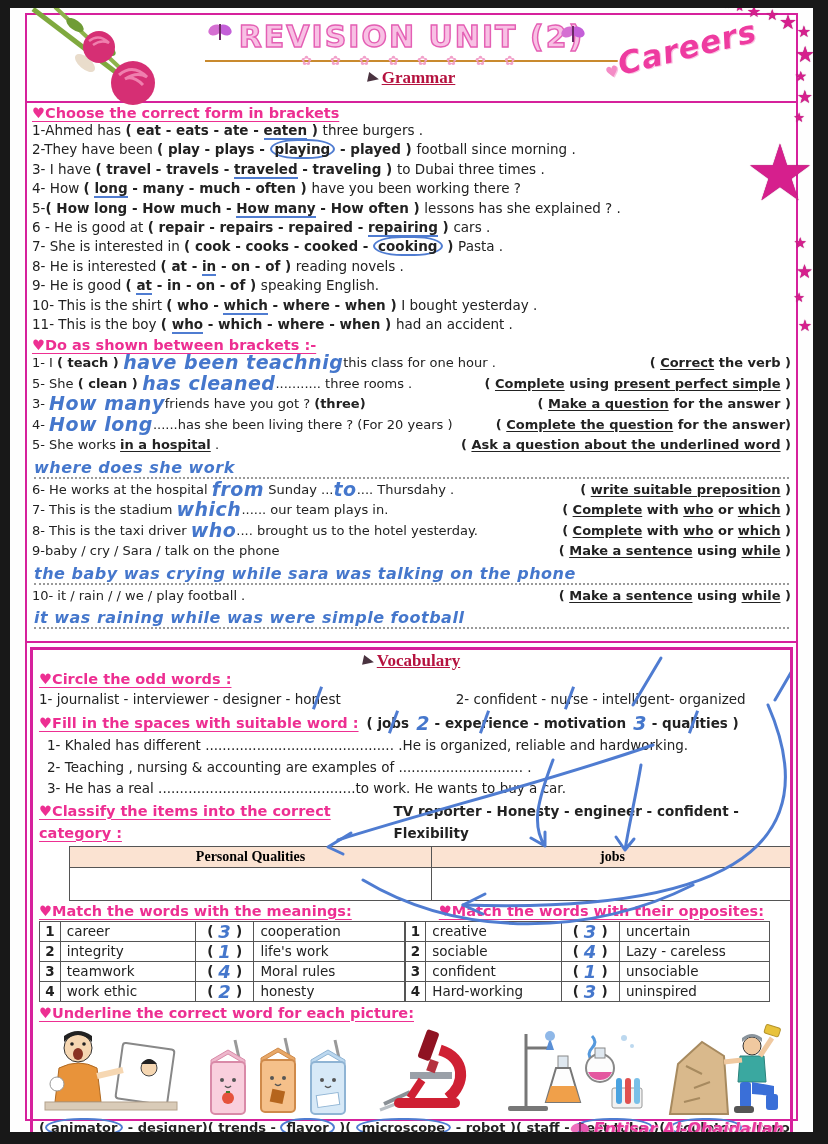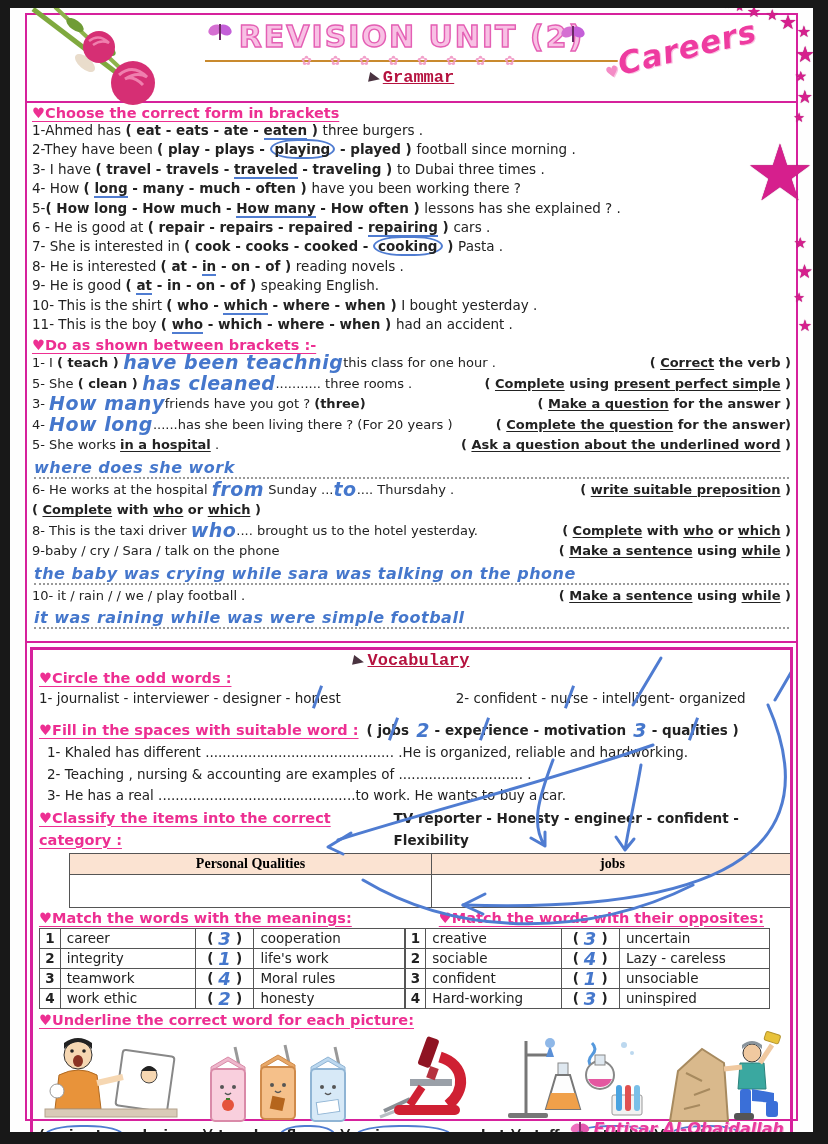--- a/index.html
+++ b/index.html
@@ -9,21 +9,21 @@
   .frame{margin:5px 15px 0 15px;border:2px solid #d6219c;height:1108px;box-sizing:border-box;background:#fff;}
 
   
   .header{position:relative;height:86px;border-bottom:2px solid #d6219c;}
   .title-wrap{position:absolute;left:150px;right:150px;top:4px;text-align:center;}
   .page-title{font-size:30px;font-weight:bold;letter-spacing:2px;color:#f8c0e4;
     -webkit-text-stroke:1.4px #e45fb4;text-shadow:0 0 1px #e45fb4;}
   .divider{color:#f2a0ca;letter-spacing:7px;font-size:13px;line-height:13px;
     background:linear-gradient(#c98a2e,#c98a2e) center/88% 2px no-repeat;}
   .sec-label{display:flex;justify-content:center;align-items:center;gap:3px;margin-top:1px;}
-  .sec-label-text{font-family:Liberation Mono, monospace;font-weight:bold;font-size:17px;color:#b5123f;
+  .sec-label-text{font-family:Liberation Serif, serif;font-weight:bold;font-size:17px;color:#b5123f;
     text-decoration:underline;}
   .pointer{width:0;height:0;border-left:11px solid #4a3340;border-top:5px solid transparent;border-bottom:5px solid transparent;transform:rotate(12deg);}
   .careers{position:absolute;right:38px;top:16px;transform:rotate(-14deg);font-style:italic;font-weight:bold;
     font-size:31px;color:#ee3ba0;letter-spacing:1px;text-shadow:1px 1px 0 #f9c4e2;}
   .careers .heart{font-size:15px;color:#f48cc6;}
   .roses{position:absolute;left:-12px;top:-10px;}
   .stars{position:absolute;right:-4px;top:-6px;width:140px;height:360px;pointer-events:none;}
   .stars span{position:absolute;color:#d61f8d;text-shadow:0 0 1px #8f0f60;}
 
   
@@ -44,21 +44,21 @@
   .o{border:2.2px solid #4f7cd1;border-radius:50% / 55%;padding:0 4px;}
   .hw{font-style:italic;font-weight:bold;color:#4577cc;font-size:19px;line-height:10px;letter-spacing:0.5px;vertical-align:-2px;}
   .sl{position:relative;}
   .sl::after{content:"";position:absolute;left:46%;top:-5px;bottom:-3px;width:2.5px;background:#4f7cd1;transform:rotate(20deg);}
 
   
   .vocab{position:relative;height:487px;margin:4px 3px 0 3px;border:3px solid #d6219c;padding:1px 6px 0 6px;overflow:hidden;}
   .vocab-label{display:flex;justify-content:center;align-items:center;gap:3px;}
   .odd-row{display:flex;font-size:13.5px;line-height:24px;color:#222;}
   .odd-row .i2{margin-left:115px;}
-  .fill-row{display:flex;gap:8px;align-items:baseline;font-size:13.5px;line-height:24px;color:#222;margin-top:8px;}
+  .fill-row{display:flex;gap:8px;align-items:baseline;font-size:13.5px;line-height:24px;color:#222;}
   .fill-item{font-size:13.5px;line-height:21.5px;color:#222;padding-left:8px;}
   .classify-row{display:flex;gap:6px;align-items:baseline;font-size:13.5px;line-height:22px;color:#222;}
   table{border-collapse:collapse;}
   .classify-table{width:725px;margin:2px 0 2px 30px;}
   .classify-table th{background:#fbe3d2;border:1.5px solid #555;font-family:"Liberation Serif",serif;font-size:14px;padding:2px;}
   .classify-table td{border:1.5px solid #555;height:30px;}
   .match-heads{display:flex;justify-content:space-between;margin-top:2px;}
   .match-row{display:flex;justify-content:space-between;margin-top:2px;}
   .match-table td{border:1.5px solid #555;font-size:13.5px;padding:0px 6px;height:19px;color:#222;}
   .match-table .n{font-weight:bold;width:14px;text-align:center;padding:0 3px;}
@@ -152,20 +152,21 @@
      <div class="do-line">
             <span class="l"><span>5- She works </span><span class="ub">in a hospital</span><span> .</span></span>
             <span class="r"><span class="b">( </span><span class="ub">Ask a question about the underlined word</span><span class="b"> )</span></span>
           </div>
      <div class="ans-line"><span class="hw">where does she work</span></div>
      <div class="do-line">
             <span class="l"><span>6- He works at the hospital </span><span class="hw">from</span><span> Sunday ...</span><span class="hw">to</span><span>.... Thursdahy .</span></span>
             <span class="r"><span class="b">( </span><span class="ub">write suitable preposition</span><span class="b"> )</span></span>
           </div>
      <div class="do-line">
+            <span class="l"><span>7- This is the stadium </span><span class="hw">which</span><span>...... our team plays in.</span></span>
             <span class="r"><span class="b">( </span><span class="ub">Complete</span><span class="b"> with </span><span class="ub">who</span><span class="b"> or </span><span class="ub">which</span><span class="b"> )</span></span>
           </div>
      <div class="do-line">
             <span class="l"><span>8- This is the taxi driver </span><span class="hw">who</span><span>.... brought us to the hotel yesterday.</span></span>
             <span class="r"><span class="b">( </span><span class="ub">Complete</span><span class="b"> with </span><span class="ub">who</span><span class="b"> or </span><span class="ub">which</span><span class="b"> )</span></span>
           </div>
      <div class="do-line">
             <span class="l"><span>9-baby / cry /  Sara / talk on the phone</span></span>
             <span class="r"><span class="b">( </span><span class="ub">Make a sentence</span><span class="b"> using </span><span class="ub">while</span><span class="b"> )</span></span>
           </div>

